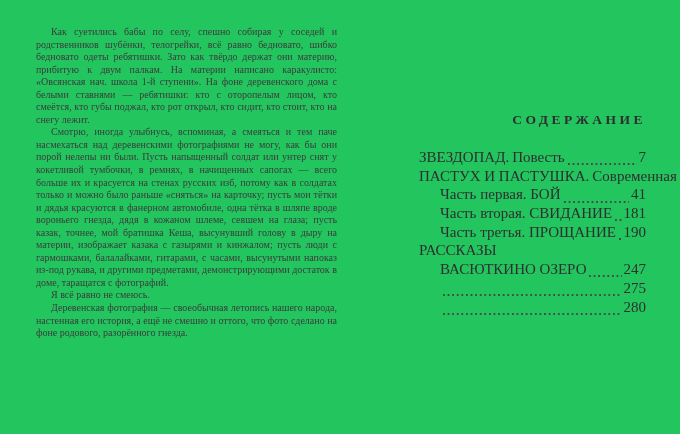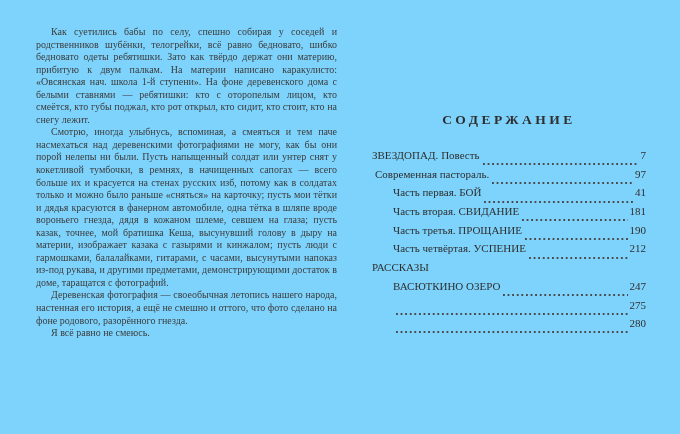--- a/index.html
+++ b/index.html
@@ -31,86 +31,83 @@
     left: 372px;
     top: 112px;
     width: 274px;
     color: #2f2f2f;
   }
   .toc-heading {
     margin: 0 0 21px 0;
     font-size: 13.5px;
     font-weight: bold;
     letter-spacing: 3.5px;
-    text-align: center;
+    text-align: right;
     white-space: nowrap;
   }
   .toc-row {
     display: flex;
     align-items: baseline;
     height: 18.7px;
-    font-size: 11px;
+    font-size: 15px;
     white-space: nowrap;
+    margin-left: 47px;
   }
-  .toc-row.indent { padding-left: 21px; justify-content: center; }
+  .toc-row.indent { padding-left: 21px; }
   .toc-sub { margin-left: 3px; }
   .leader {
     flex: 1 1 auto;
     height: 2px;
     align-self: flex-end;
     margin: 0 2px 2.5px 3px;
     background-image: radial-gradient(circle at 1.1px 1px, #4a4a4a 0.85px, transparent 1px);
     background-size: 4.6px 2px;
     background-repeat: repeat-x;
   }
   .toc-page { text-align: right; }
 </style>
 </head>
 <body>
 
-<div class="screen" style="background: #7dd3fc;">
+<div class="screen" style="background: #22c55e;">
   <div class="left-text" style="color: rgb(60, 60, 60);">
       <p>Как суетились бабы по селу, спешно собирая у соседей и родственников шубёнки, телогрейки, всё равно бедновато, шибко бедновато одеты ребятишки. Зато как твёрдо держат они материю, прибитую к двум палкам. На материи написано каракулисто: «Овсянская нач. школа 1-й ступени». На фоне деревенского дома с белыми ставнями — ребятишки: кто с оторопелым лицом, кто смеётся, кто губы поджал, кто рот открыл, кто сидит, кто стоит, кто на снегу лежит.</p>
       <p>Смотрю, иногда улыбнусь, вспоминая, а смеяться и тем паче насмехаться над деревенскими фотографиями не могу, как бы они порой нелепы ни были. Пусть напыщенный солдат или унтер снят у кокетливой тумбочки, в ремнях, в начищенных сапогах — всего больше их и красуется на стенах русских изб, потому как в солдатах только и можно было раньше «сняться» на карточку; пусть мои тётки и дядья красуются в фанерном автомобиле, одна тётка в шляпе вроде вороньего гнезда, дядя в кожаном шлеме, севшем на глаза; пусть казак, точнее, мой братишка Кеша, высунувший голову в дыру на материи, изображает казака с газырями и кинжалом; пусть люди с гармошками, балалайками, гитарами, с часами, высунутыми напоказ из-под рукава, и другими предметами, демонстрирующими достаток в доме, таращатся с фотографий.</p>
+      <p>Я всё равно не смеюсь.</p>
       <p>Деревенская фотография — своеобычная летопись нашего народа, настенная его история, а ещё не смешно и оттого, что фото сделано на фоне родового, разорённого гнезда.</p>
-      <p>Я всё равно не смеюсь.</p>
     </div>
   <div class="right-page" style="color: rgb(47, 47, 47);">
     <h1 class="toc-heading">СОДЕРЖАНИЕ</h1>
     <div id="toc-list">
         <div class="toc-row">
           <span class="toc-title">ЗВЕЗДОПАД.</span>
           <span class="toc-sub">Повесть</span>
           <span class="leader"></span>
           <span class="toc-page">7</span>
         </div>
         <div class="toc-row">
+          <span class="toc-title">ПАСТУХ И ПАСТУШКА.</span>
           <span class="toc-sub">Современная пастораль.</span>
           <span class="leader"></span>
           <span class="toc-page">97</span>
         </div>
         <div class="toc-row indent">
           <span class="toc-title">Часть первая. БОЙ</span>
           <span class="leader"></span>
           <span class="toc-page">41</span>
         </div>
         <div class="toc-row indent">
           <span class="toc-title">Часть вторая. СВИДАНИЕ</span>
           <span class="leader"></span>
           <span class="toc-page">181</span>
         </div>
         <div class="toc-row indent">
           <span class="toc-title">Часть третья. ПРОЩАНИЕ</span>
           <span class="leader"></span>
           <span class="toc-page">190</span>
-        </div>
-        <div class="toc-row indent">
-          <span class="toc-title">Часть четвёртая. УСПЕНИЕ</span>
-          <span class="leader"></span>
-          <span class="toc-page">212</span>
         </div>
         <div class="toc-row">
           <span class="toc-title">РАССКАЗЫ</span>
         </div>
         <div class="toc-row indent">
           <span class="toc-title">ВАСЮТКИНО ОЗЕРО</span>
           <span class="leader"></span>
           <span class="toc-page">247</span>
         </div>
         <div class="toc-row indent">

